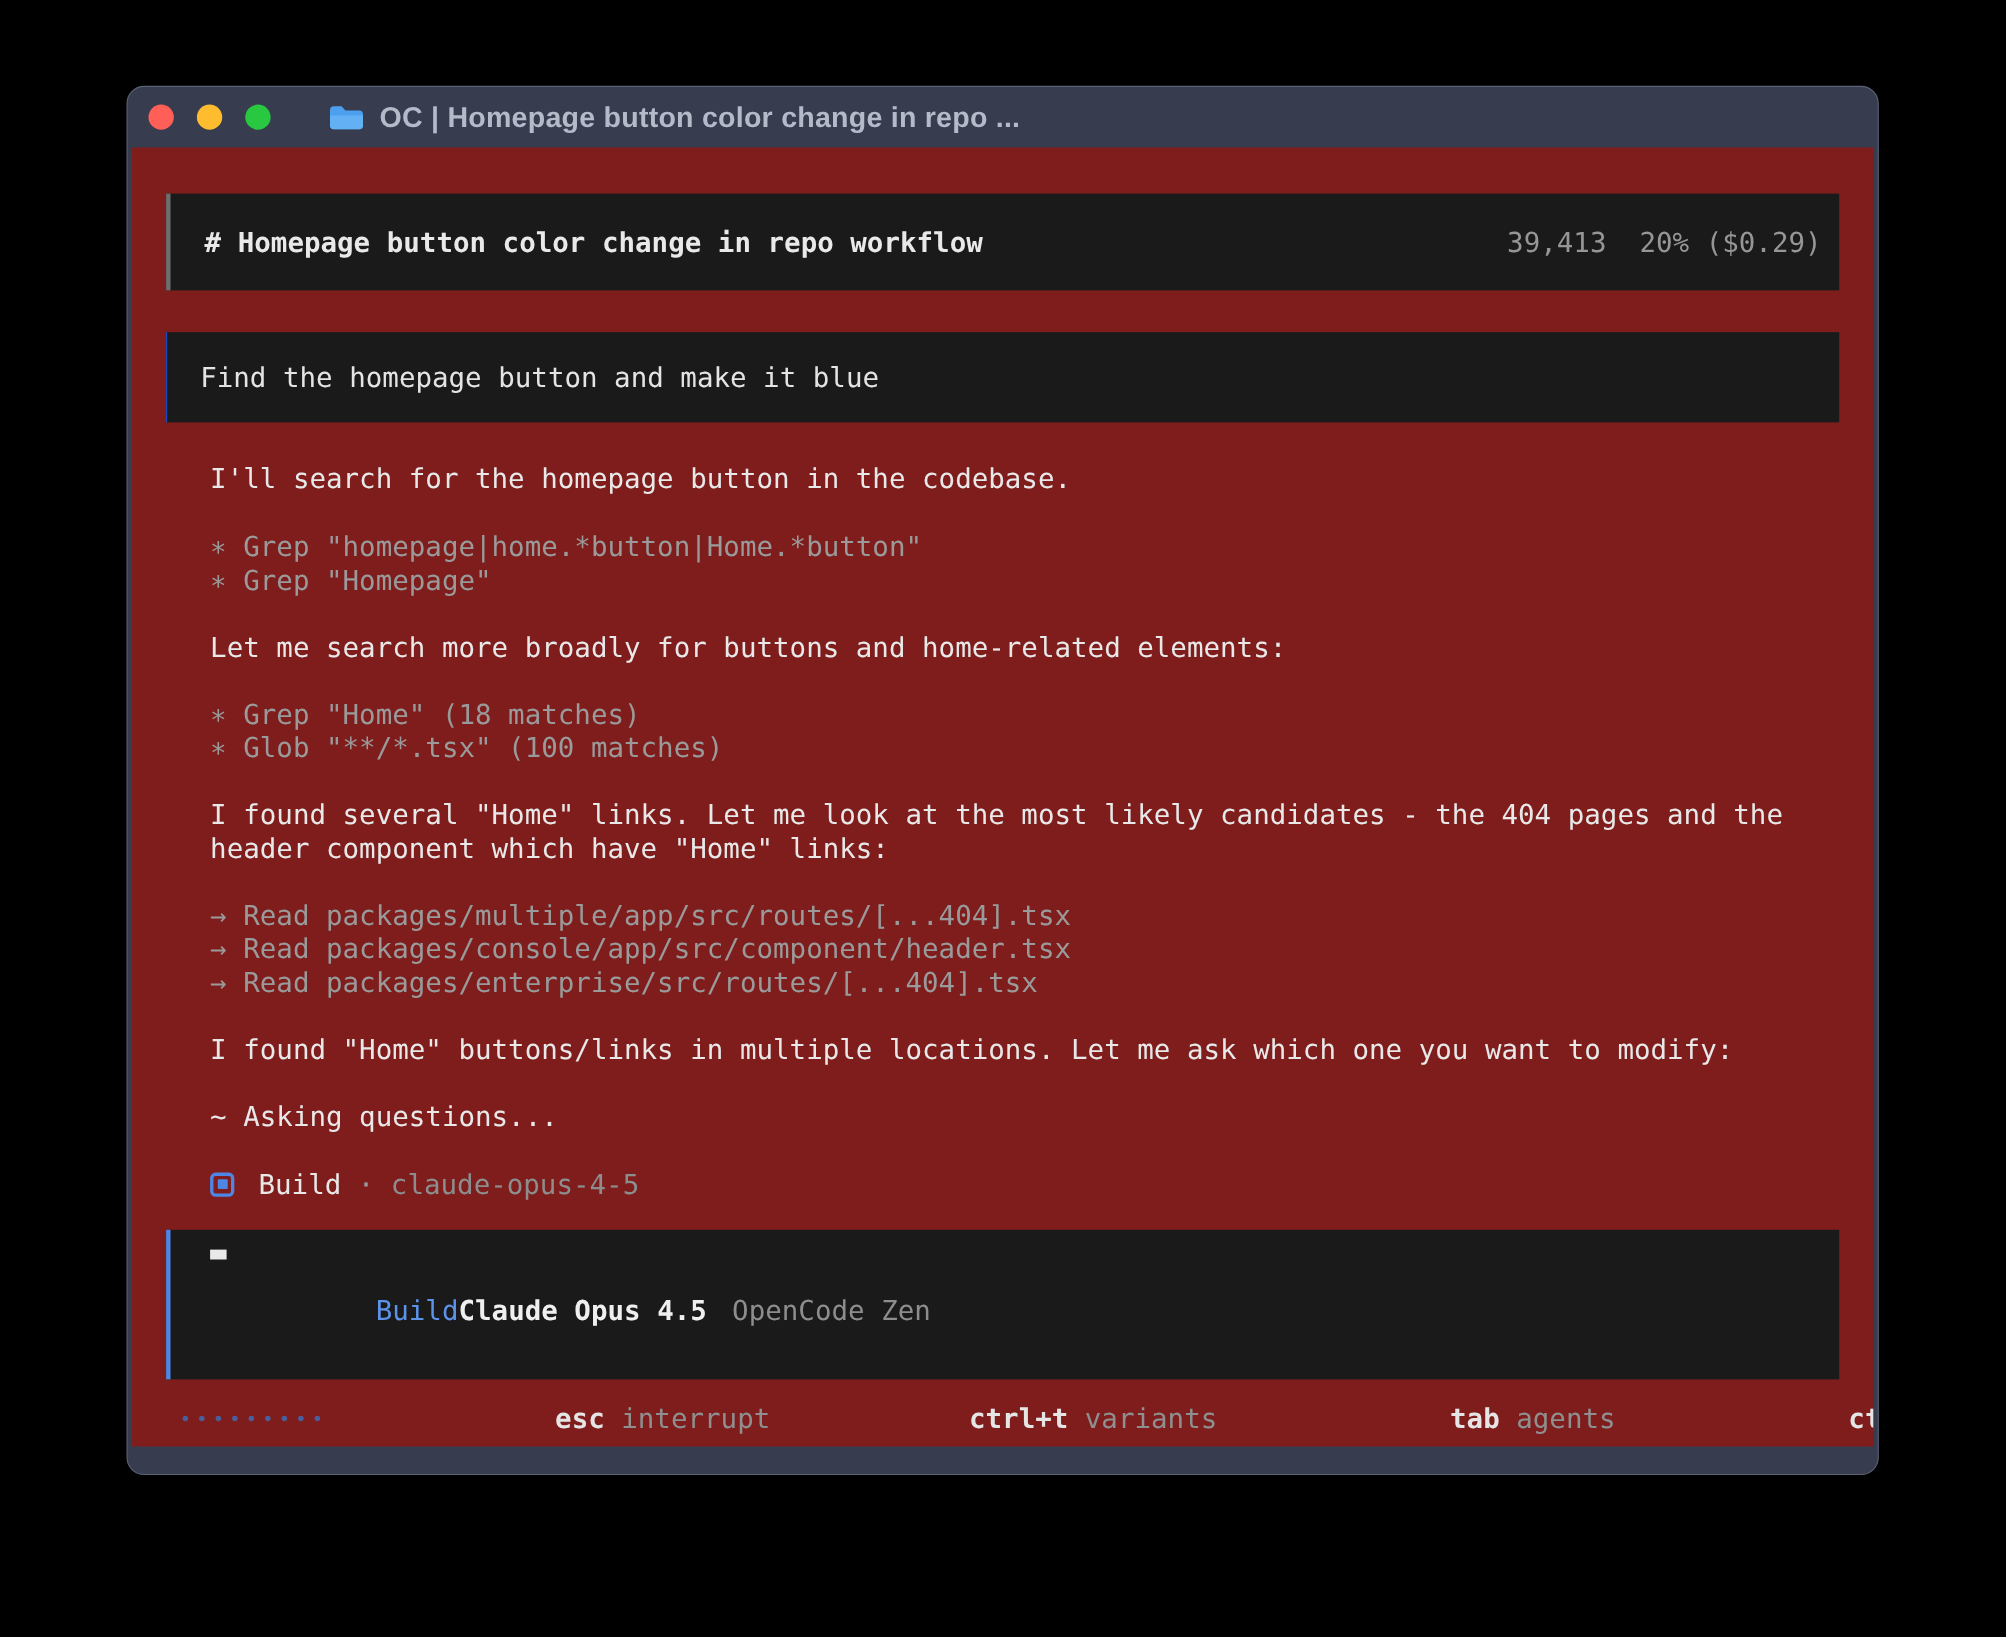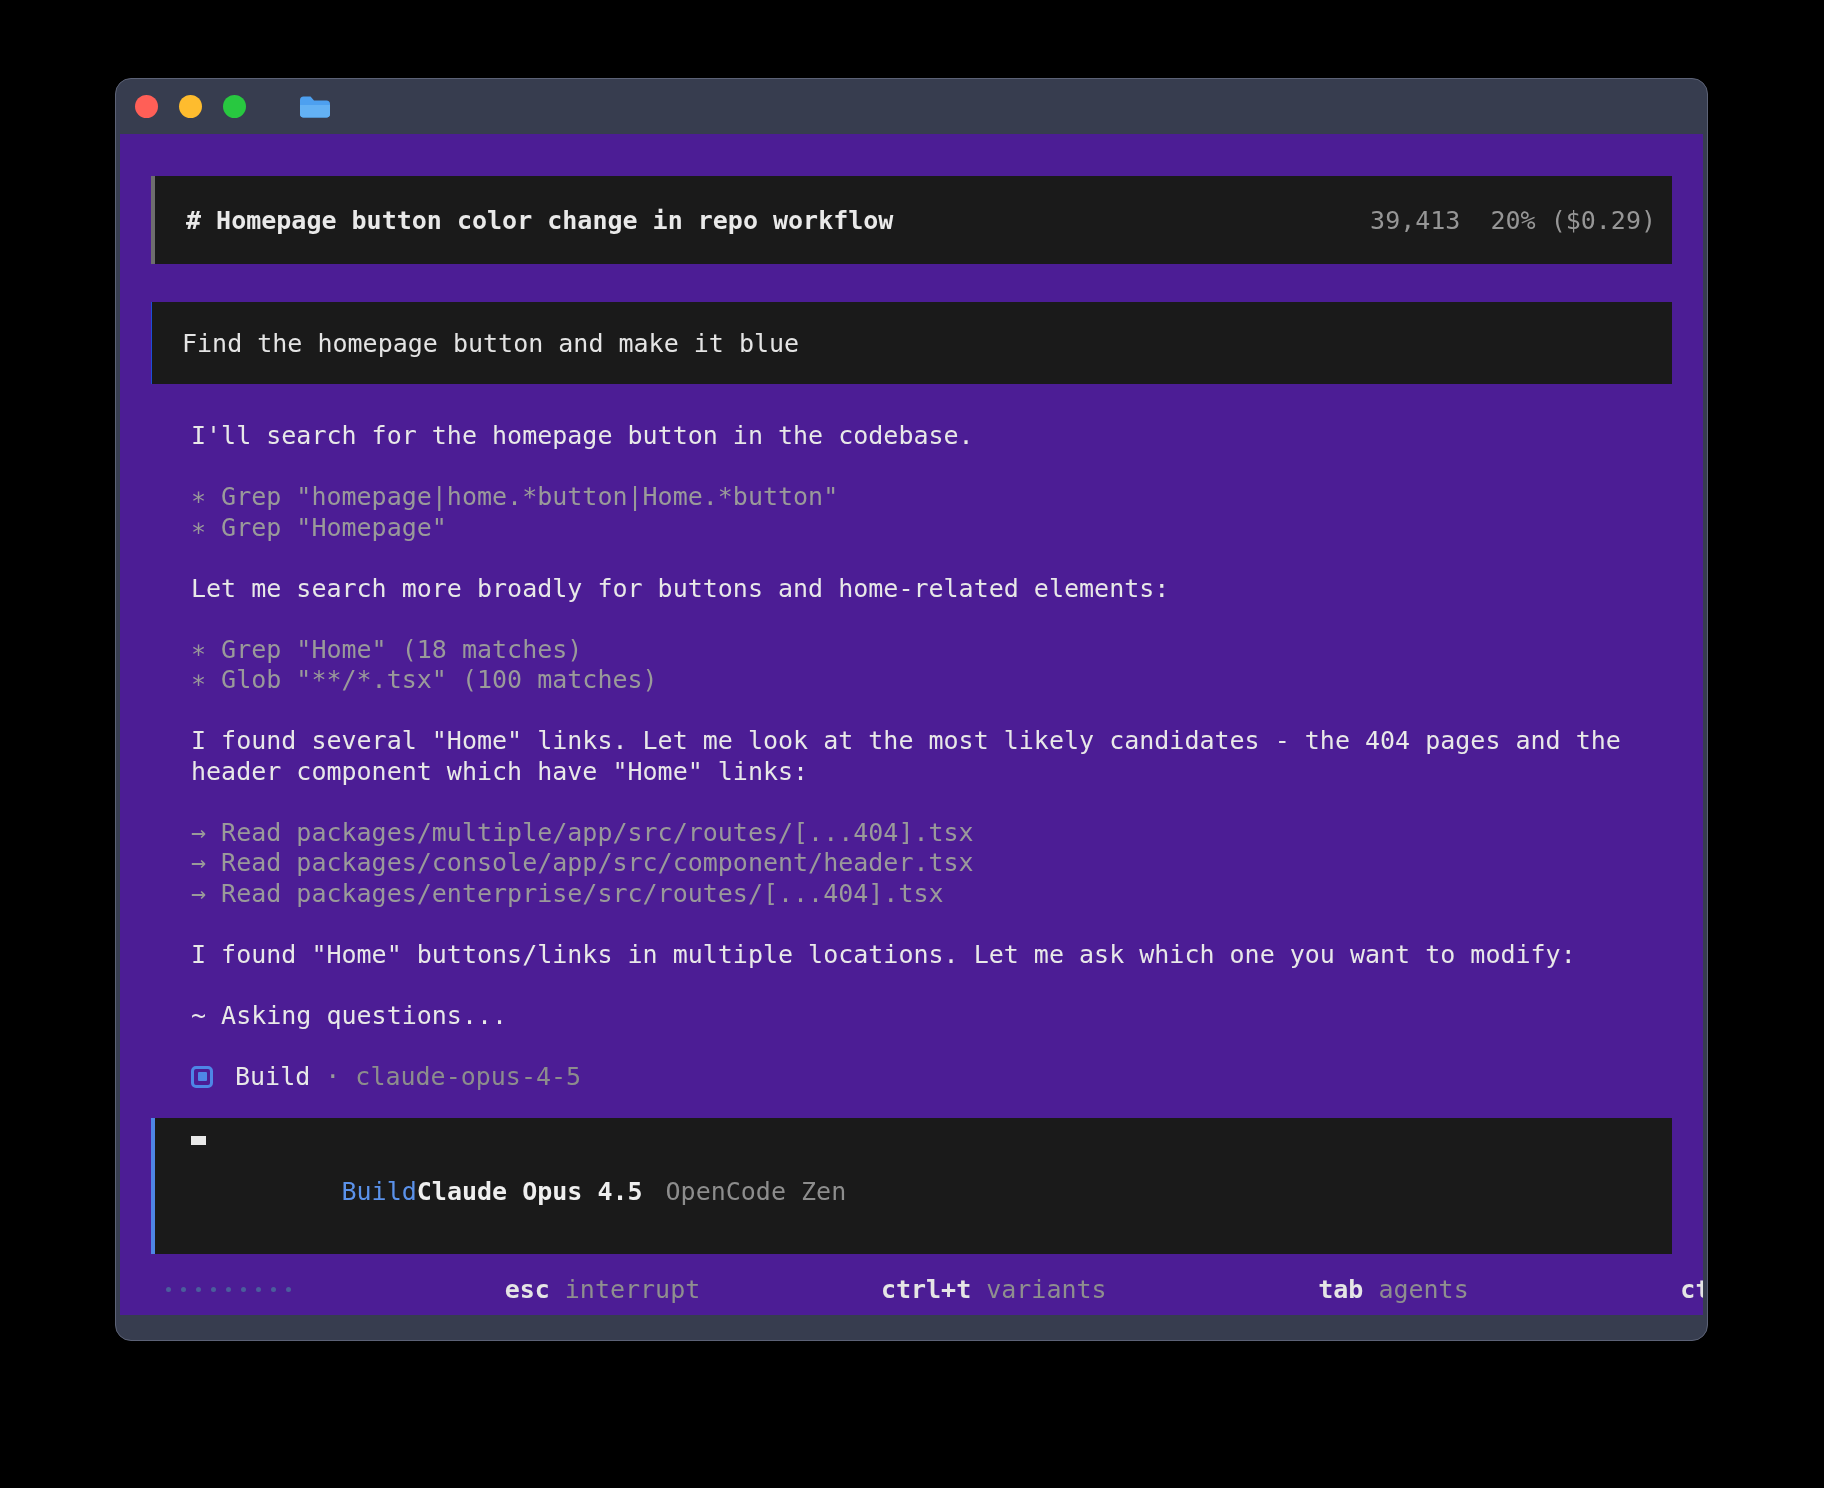--- a/index.html
+++ b/index.html
@@ -20,21 +20,21 @@
   .traffic.green  { background:#28c840; }
   .folder { margin-left:32px; margin-right:14px; display:flex; align-items:center; flex:none; }
   .titlebar-title {
     color:#b4bac8; font:700 26px "Liberation Sans", sans-serif;
     white-space:nowrap; letter-spacing:.2px;
   }
 
   
   .terminal {
     position:absolute; left:4px; right:4px; top:55px; bottom:25px;
-    background:#4c1d95; font-size:25px; color:#e8e8e8; overflow:hidden;
+    background:#7f1d1d; font-size:25px; color:#e8e8e8; overflow:hidden;
   }
   .content { padding:42px 31px 0 31px; }
 
   .session-header {
     background:#1a1a1a; border-left:4px solid #6e6e6e; height:88px;
     display:flex; align-items:center; justify-content:space-between;
     padding:0 16px 0 31px; white-space:pre;
   }
   .session-title { font-weight:700; color:#e9e9e9; }
   .session-meta { color:#969696; display:flex; gap:30px; }
@@ -91,20 +91,21 @@
   <div class="titlebar">
     <span class="traffic red"></span>
     <span class="traffic yellow"></span>
     <span class="traffic green"></span>
     <span class="folder">
       <svg width="32" height="26" viewBox="0 0 32 26">
         <path d="M1 6 C1 3.8 2.3 2.5 4.5 2.5 h7 l3.5 4 h12.5 C29.7 6.5 31 7.8 31 10 v10 c0 2.2 -1.3 3.5 -3.5 3.5 h-23 C2.3 23.5 1 22.2 1 20 Z" fill="#4da0f0"></path>
         <path d="M1 11 h30 v9 c0 2.2 -1.3 3.5 -3.5 3.5 h-23 C2.3 23.5 1 22.2 1 20 Z" fill="#63b1f4"></path>
       </svg>
     </span>
+    <span class="titlebar-title">OC | Homepage button color change in repo ...</span>
   </div>
 
   <div class="terminal">
     <div class="content">
 
       <div class="session-header">
         <span class="session-title"># Homepage button color change in repo workflow</span>
         <span class="session-meta">
           <span>39,413</span>
           <span>20% ($0.29)</span>

